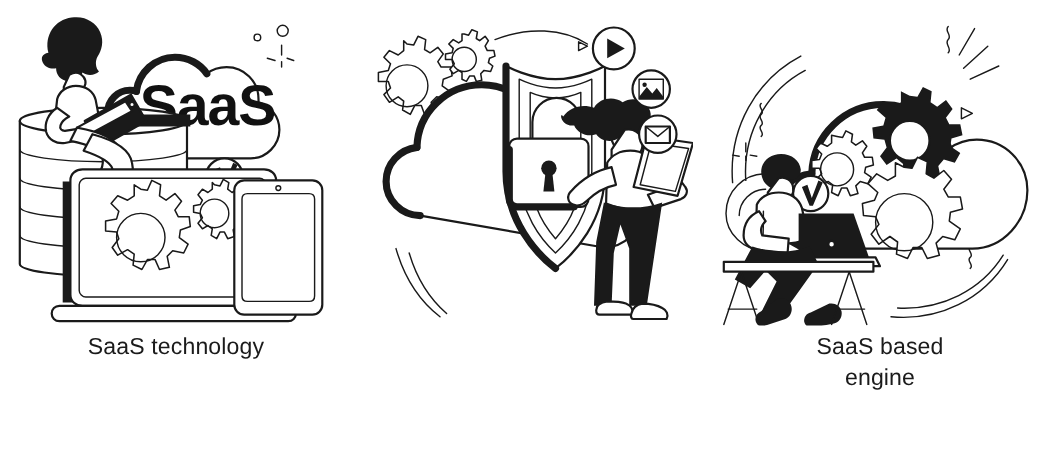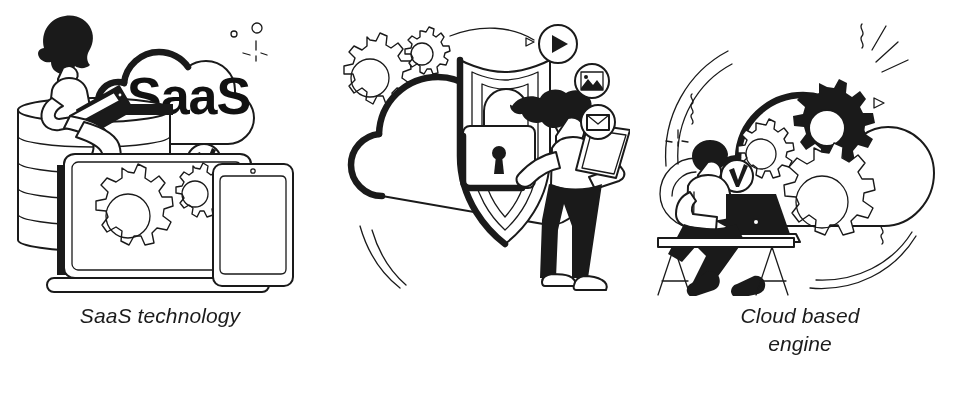--- a/index.html
+++ b/index.html
@@ -39,21 +39,20 @@
   .caption {
     width: 280px;
     text-align: center;
     font-size: 21px;
     line-height: 28px;
     font-weight: 400;
     color: #1b1b1b;
     letter-spacing: 0.1px;
     margin-top: 6px;
     white-space: pre-line;
-    font-style: italic;
   }
   svg { display: block; }
   .ln { fill: none; stroke: #1a1a1a; stroke-width: 2; stroke-linecap: round; stroke-linejoin: round; }
   .lnT { fill: none; stroke: #1a1a1a; stroke-width: 1.3; stroke-linecap: round; stroke-linejoin: round; }
   .lnX { fill: none; stroke: #1a1a1a; stroke-width: 6.5; stroke-linecap: round; stroke-linejoin: round; }
   .fillW { fill: #ffffff; stroke: #1a1a1a; stroke-width: 2; stroke-linejoin: round; }
   .fillWT { fill: #ffffff; stroke: #1a1a1a; stroke-width: 1.4; stroke-linejoin: round; }
   .fillK { fill: #1a1a1a; stroke: none; }
   .fillKs { fill: #1a1a1a; stroke: #1a1a1a; stroke-width: 2; stroke-linejoin: round; }
   .saas-text { font-family: "Liberation Sans", sans-serif; font-weight: bold; font-size: 52px; fill: #111111; letter-spacing: -1px; }
@@ -343,17 +342,17 @@
         <path class="fillK" d="M104 270 c5 -1 10 2 11 7 c1 5 -2 10 -7 11 l-19 4 c-4 1 -7 -2 -8 -6 c0 -4 2 -7 6 -8 z"></path>
       </g>
 
       <g>
         <path class="fillW" d="M8 232 l136 0 l0 9 l-136 0 z"></path>
         <path class="lnT" d="M24 241 l-16 48 M24 241 l16 48 M12 275 l26 0"></path>
         <path class="lnT" d="M122 241 l-16 48 M122 241 l16 48 M110 275 l26 0"></path>
       </g>
 
     </svg>
-    <div class="caption">Cloud based
+    <div class="caption">SaaS based
 engine</div>
   </div>
 
 </div>
 
 </body></html>

